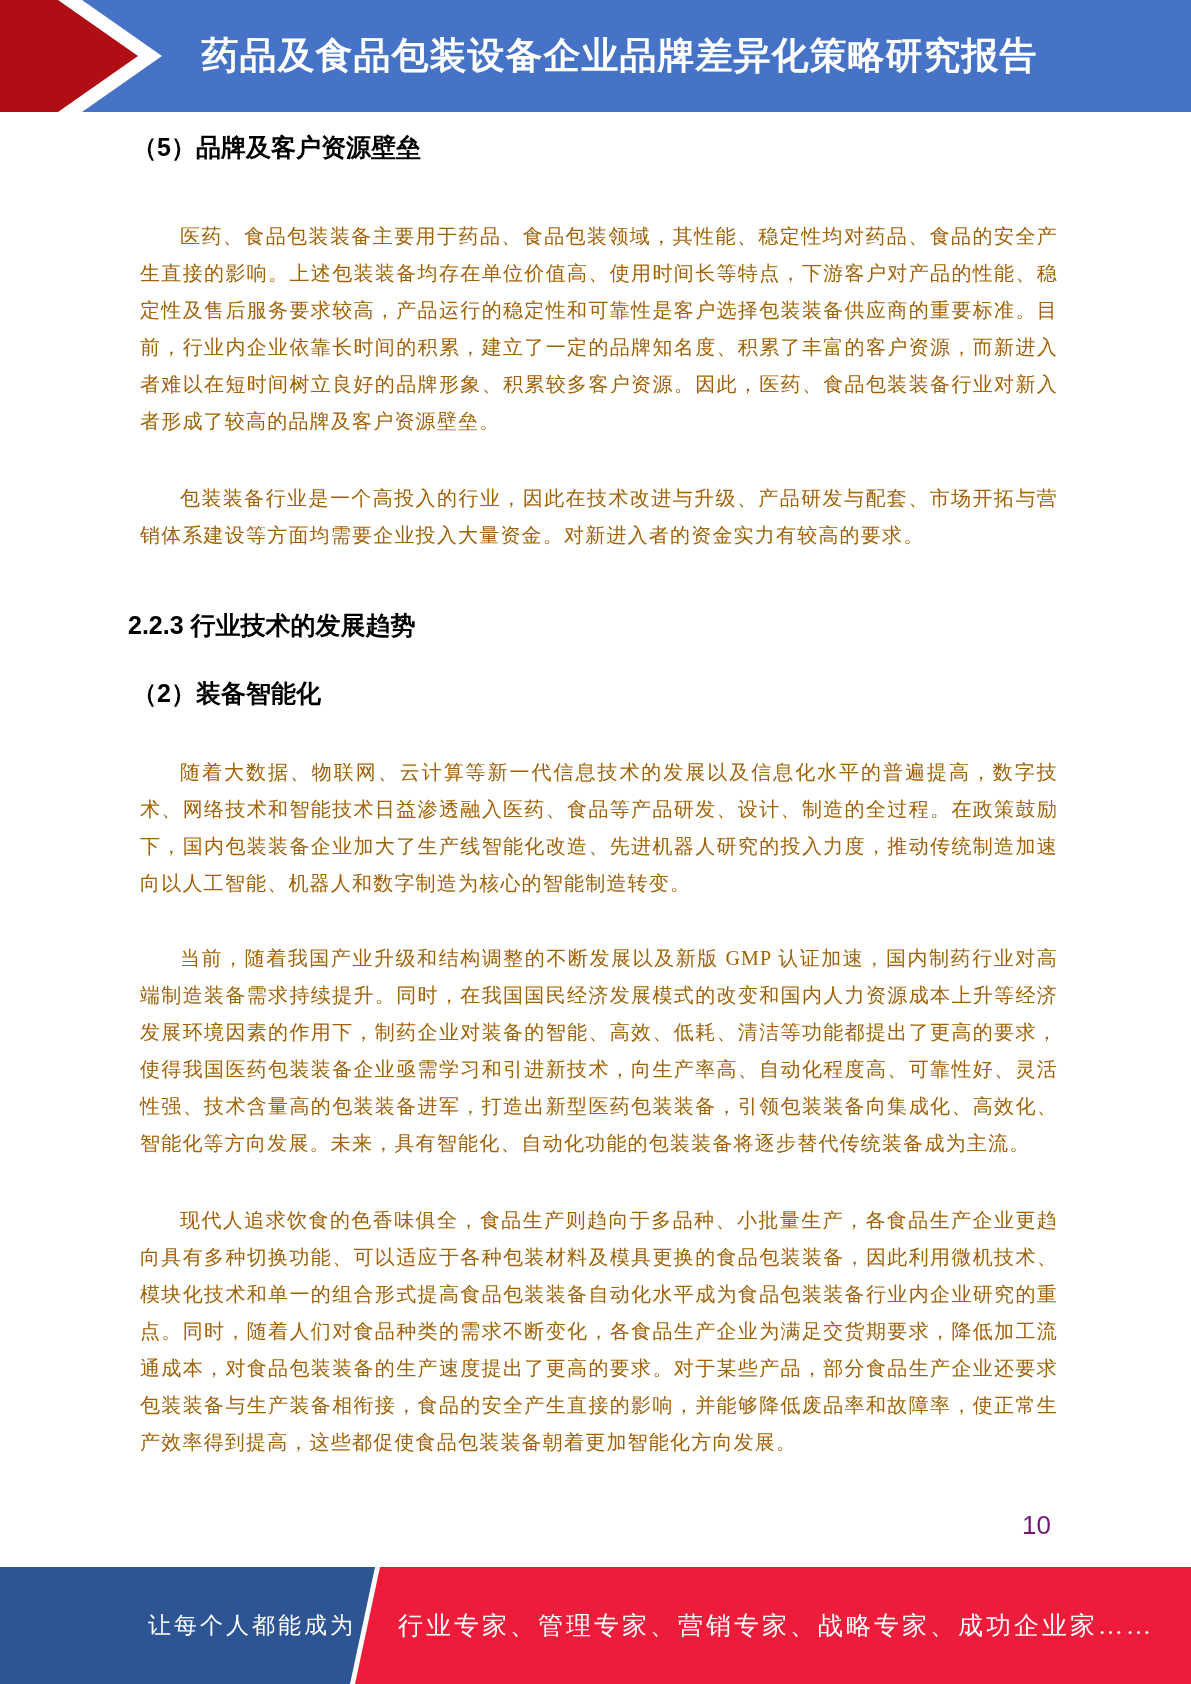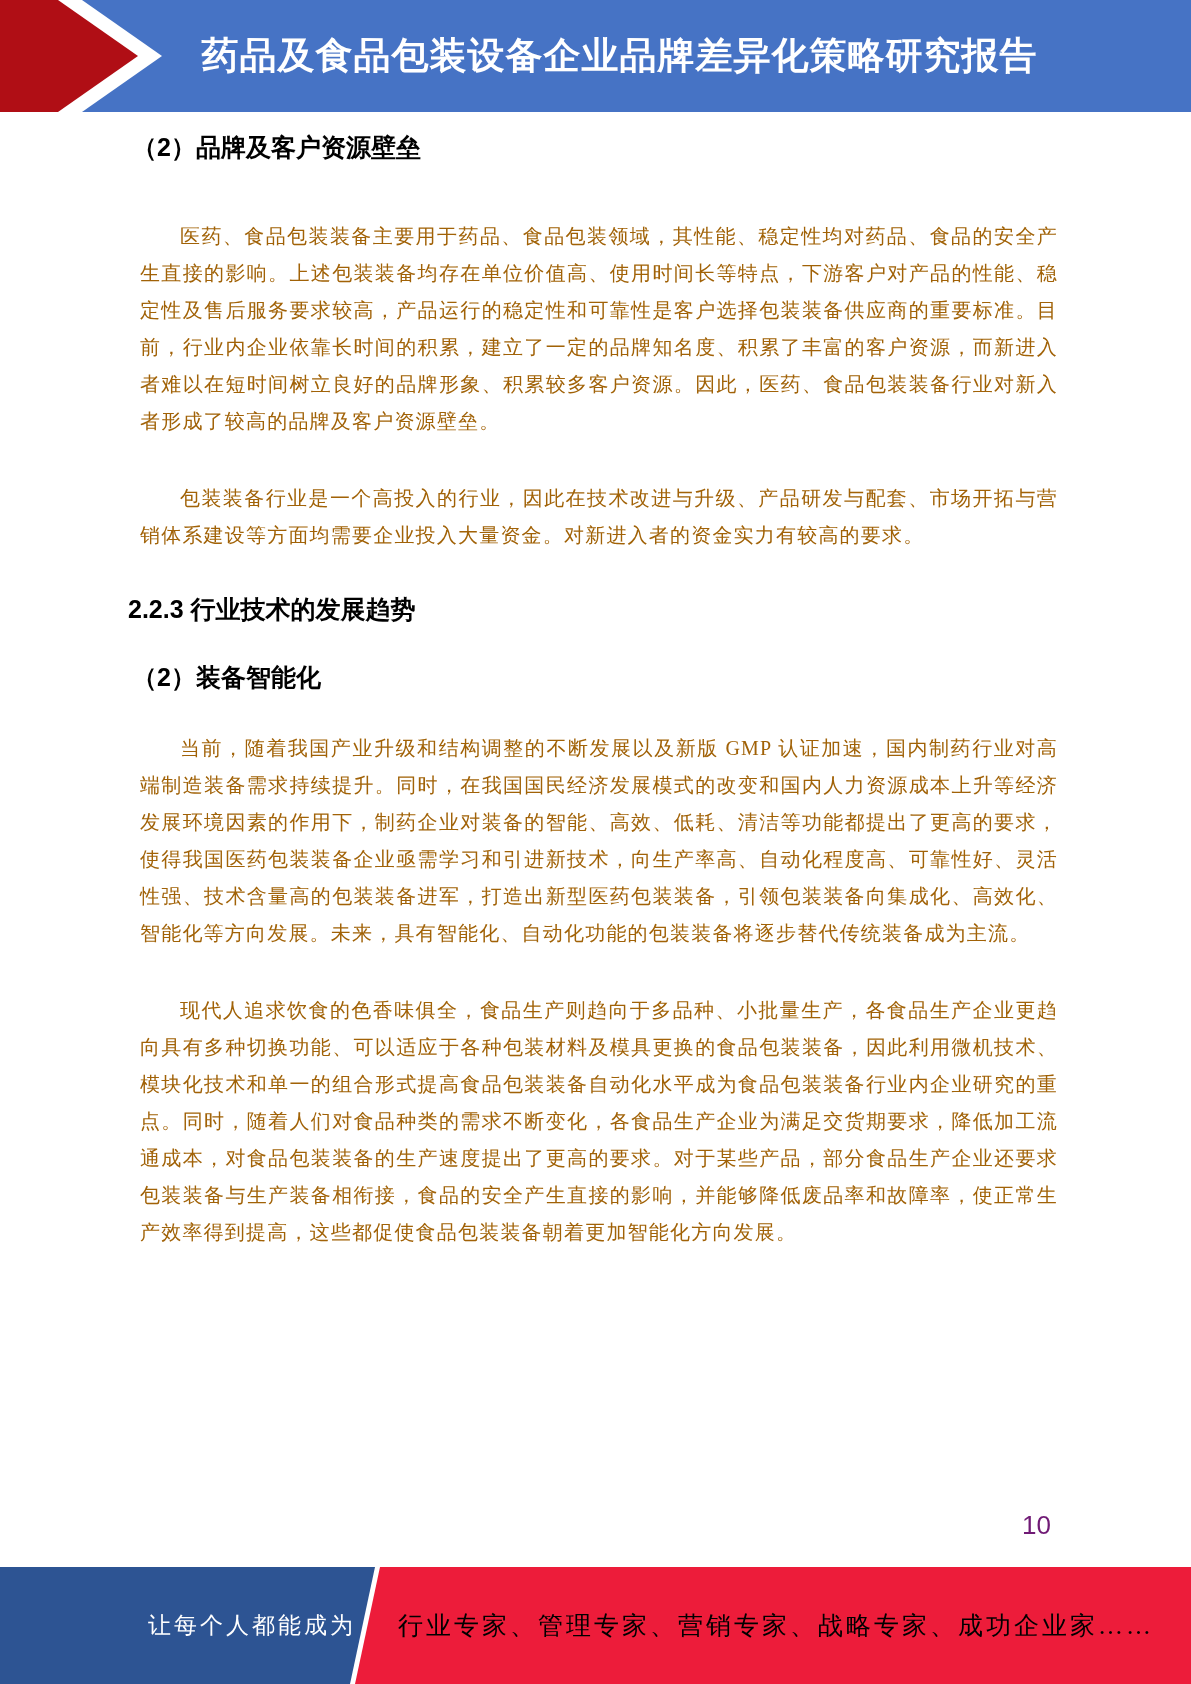--- a/index.html
+++ b/index.html
@@ -56,21 +56,21 @@
     line-height:37px;
     letter-spacing:1.2px;
     text-align:justify;
     text-indent:2em;
     color:#a16207;
   }
   .hb { margin-top:132px; }
   .pa { margin-top:56px;  }
   .hc { margin-top:30px;  }
   .pb { margin-top:40px;  }
-  .ht { margin-top:40px; margin-left:-12px; }
+  .ht { margin-top:56px; margin-left:-12px; }
   .hs { margin-top:38px;  }
   .pc { margin-top:46px;  }
   .pd { margin-top:38px;  }
   .pe { margin-top:40px;  }
 
   .page-number {
     position:absolute; top:1510px; right:140px;
     font-family:"Liberation Sans","DejaVu Sans",sans-serif;
     font-size:26px; color:#701a75;
   }
@@ -97,48 +97,49 @@
     position:absolute; left:148px; top:0;
     height:117px; line-height:117px;
     color:#ffffff;
     font-size:23px;
     letter-spacing:3px;
     white-space:nowrap;
   }
   .footer-right {
     position:absolute; left:398px; top:0;
     height:117px; line-height:117px;
-    color:#000000;
+    color:#ffffff;
     font-size:25px;
     letter-spacing:3px;
     white-space:nowrap;
   }
 </style>
 </head>
 <body>
 
 <div class="page">
 
   <header class="top-banner">
     <svg class="arrow-svg" width="170" height="112" viewBox="0 0 170 112" aria-hidden="true">
       <polygon class="arrow-white" points="0,0 82,0 162,56 82,112 0,112"></polygon>
       <polygon class="arrow-red" points="0,0 58,0 138,56 58,112 0,112"></polygon>
     </svg>
     <div class="report-title">药品及食品包装设备企业品牌差异化策略研究报告</div>
   </header>
 
   <main class="content">
-    <h2 class="h-sub hb">（2）品牌及客户资源壁垒</h2>
+    <h2 class="h-sub hb">（5）品牌及客户资源壁垒</h2>
     <p class="para pa">医药、食品包装装备主要用于药品、食品包装领域，其性能、稳定性均对药品、食品的安全产生直接的影响。上述包装装备均存在单位价值高、使用时间长等特点，下游客户对产品的性能、稳定性及售后服务要求较高，产品运行的稳定性和可靠性是客户选择包装装备供应商的重要标准。目前，行业内企业依靠长时间的积累，建立了一定的品牌知名度、积累了丰富的客户资源，而新进入者难以在短时间树立良好的品牌形象、积累较多客户资源。因此，医药、食品包装装备行业对新入者形成了较高的品牌及客户资源壁垒。</p>
 
     <p class="para pb">包装装备行业是一个高投入的行业，因此在技术改进与升级、产品研发与配套、市场开拓与营销体系建设等方面均需要企业投入大量资金。对新进入者的资金实力有较高的要求。</p>
 
     <h1 class="h-main ht">2.2.3 行业技术的发展趋势</h1>
 
     <h2 class="h-sub hs">（2）装备智能化</h2>
+    <p class="para pc">随着大数据、物联网、云计算等新一代信息技术的发展以及信息化水平的普遍提高，数字技术、网络技术和智能技术日益渗透融入医药、食品等产品研发、设计、制造的全过程。在政策鼓励下，国内包装装备企业加大了生产线智能化改造、先进机器人研究的投入力度，推动传统制造加速向以人工智能、机器人和数字制造为核心的智能制造转变。</p>
     <p class="para pd">当前，随着我国产业升级和结构调整的不断发展以及新版 GMP 认证加速，国内制药行业对高端制造装备需求持续提升。同时，在我国国民经济发展模式的改变和国内人力资源成本上升等经济发展环境因素的作用下，制药企业对装备的智能、高效、低耗、清洁等功能都提出了更高的要求，使得我国医药包装装备企业亟需学习和引进新技术，向生产率高、自动化程度高、可靠性好、灵活性强、技术含量高的包装装备进军，打造出新型医药包装装备，引领包装装备向集成化、高效化、智能化等方向发展。未来，具有智能化、自动化功能的包装装备将逐步替代传统装备成为主流。</p>
     <p class="para pe">现代人追求饮食的色香味俱全，食品生产则趋向于多品种、小批量生产，各食品生产企业更趋向具有多种切换功能、可以适应于各种包装材料及模具更换的食品包装装备，因此利用微机技术、模块化技术和单一的组合形式提高食品包装装备自动化水平成为食品包装装备行业内企业研究的重点。同时，随着人们对食品种类的需求不断变化，各食品生产企业为满足交货期要求，降低加工流通成本，对食品包装装备的生产速度提出了更高的要求。对于某些产品，部分食品生产企业还要求包装装备与生产装备相衔接，食品的安全产生直接的影响，并能够降低废品率和故障率，使正常生产效率得到提高，这些都促使食品包装装备朝着更加智能化方向发展。</p>
   </main>
 
   <div class="page-number">10</div>
 
   <footer class="bottom-banner">
     <div class="footer-white-edge"></div>
     <div class="footer-blue-shape"></div>
     <span class="footer-left">让每个人都能成为</span>

